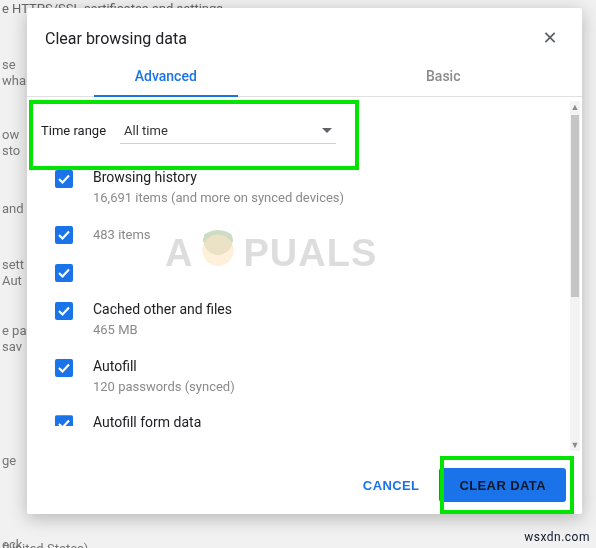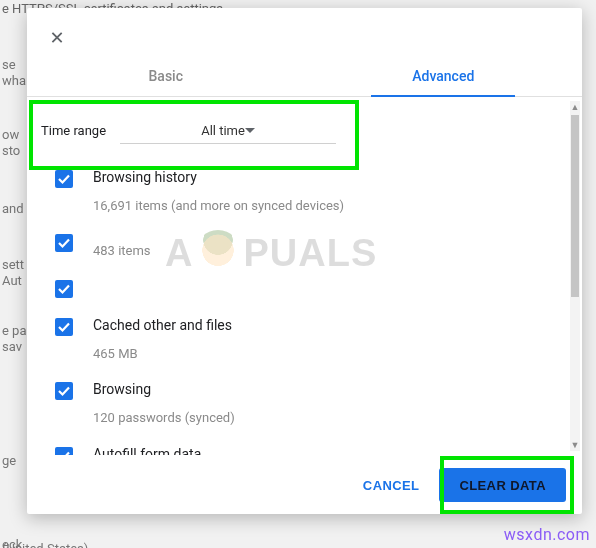--- a/index.html
+++ b/index.html
@@ -102,21 +102,21 @@
   }
   .timerow .lbl {
     font-size: 13px;
     color: #202124;
     margin-right: 14px;
   }
   .select {
     flex: 0 0 208px;
     display: flex;
     align-items: center;
-    justify-content: center;
+    justify-content: space-between;
     border-bottom: 1px solid #d0d0d0;
     height: 26px;
     font-size: 13px;
     color: #333;
     padding: 0 4px;
     cursor: pointer;
   }
   .select .caret {
     width: 0; height: 0;
     border-left: 5px solid transparent;
@@ -137,21 +137,21 @@
     height: 18px;
     border-radius: 2px;
     background: #1a73e8;
     margin-top: 2px;
     margin-right: 20px;
     position: relative;
     cursor: pointer;
   }
   .cb svg { position:absolute; top:2px; left:2px; }
   .txt .t1 { font-size: 14px; color:#202124; line-height:1.35; }
-  .txt .t2 { font-size: 13px; color:#8a8a8a; line-height:1.35; margin-top:10px; }
+  .txt .t2 { font-size: 13px; color:#8a8a8a; line-height:1.35; margin-top:2px; }
   .scrollbar {
     position: absolute;
     top: 4px;
     right: 2px;
     width: 10px;
     bottom: 4px;
     background: #f3f3f3;
     border-radius: 0;
   }
   .scrollbar .cap {
@@ -219,22 +219,22 @@
     background:
       radial-gradient(circle at 50% 44%, rgba(255,210,150,0.6) 0 45%, transparent 46%),
       radial-gradient(circle at 50% 22%, rgba(90,140,60,0.55) 0 34%, transparent 35%);
     margin: 0 2px;
     opacity:0.55;
   }
   .site-mark {
     position:absolute;
     right:6px;
     bottom:4px;
-    font-size:16px;
-    color:#8b5cf6;
+    font-size:12px;
+    color:#0f172a;
     letter-spacing:0.5px;
   }
 </style>
 </head>
 <body>
 
 <div class="bg-text header" style="top:0">e HTTPS/SSL certificates and settings</div>
 <div class="bg-text" style="top:56px">se</div>
 <div class="bg-text" style="top:72px">wha</div>
 <div class="bg-text" style="top:126px">ow</div>
@@ -243,26 +243,27 @@
 <div class="bg-text" style="top:256px">sett</div>
 <div class="bg-text" style="top:272px">Aut</div>
 <div class="bg-text" style="top:322px">e pa</div>
 <div class="bg-text" style="top:338px">sav</div>
 <div class="bg-text" style="top:452px">ge</div>
 <div class="bg-text" style="top:536px">eck</div>
 <div class="bg-text" style="top:540px;width:160px">(United States)</div>
 
 <div class="dialog">
   <div class="dlg-head">
+    <div class="dlg-title">Clear browsing data</div>
     <div class="close-x">✕</div>
   </div>
 
   <div class="tabs">
+    <div class="tab adv">Advanced</div>
     <div class="tab basic">Basic</div>
-    <div class="tab adv">Advanced</div>
   </div>
 
   <div class="body">
     <div class="scroll">
       <div class="timerow">
         <div class="lbl">Time range</div>
         <div class="select">
           <span>All time</span>
           <span class="caret"></span>
         </div>
@@ -312,21 +313,21 @@
           </div>
         </div>
 
         <div class="item">
           <div class="cb">
             <svg width="14" height="14" viewBox="0 0 14 14">
                 <polyline points="2,7 5.5,10.5 12,3.5" fill="none" stroke="#fff" stroke-width="2.2"></polyline>
               </svg>
           </div>
           <div class="txt">
-            <div class="t1">Browsing</div>
+            <div class="t1">Autofill</div>
             <div class="t2">120 passwords (synced)</div>
           </div>
         </div>
 
         <div class="item" style="padding-bottom:0">
           <div class="cb" style="clip-path: inset(0 0 40% 0)">
             <svg width="14" height="14" viewBox="0 0 14 14">
                 <polyline points="2,7 5.5,10.5 12,3.5" fill="none" stroke="#fff" stroke-width="2.2"></polyline>
               </svg>
           </div>

